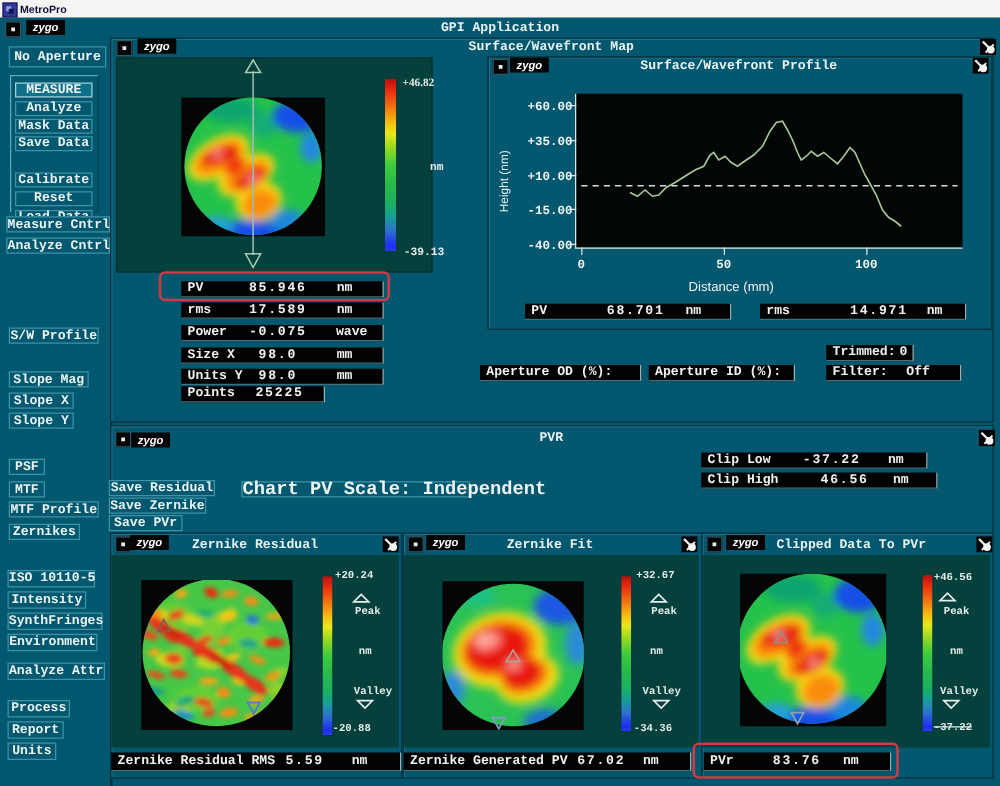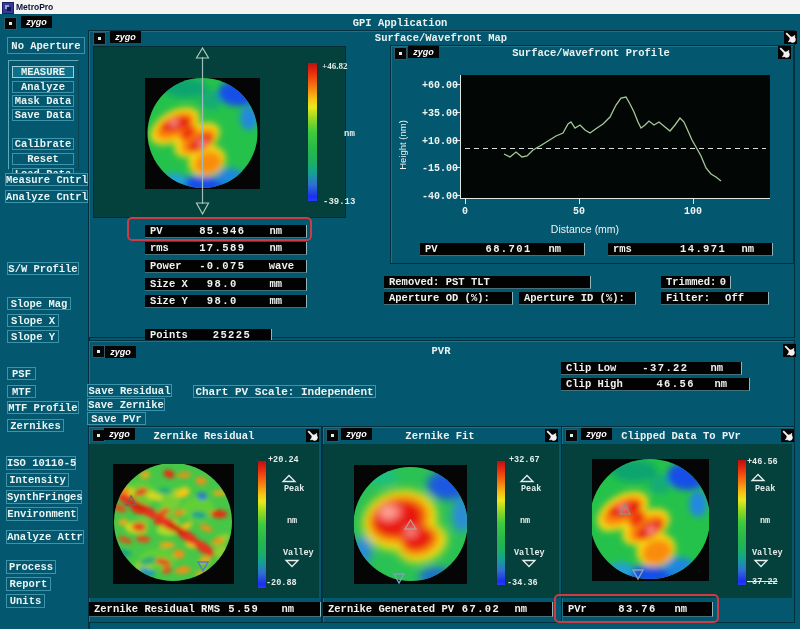--- a/index.html
+++ b/index.html
@@ -148,32 +148,29 @@
       <span class="l">Power</span>
       <span class="v" style="left:48%;">-0.075</span>
       <span style="right:12px;">wave</span>
     </div>
   <div class="fld" style="left:145px;top:278px;width:161px;height:12px;">
       <span class="l">Size X</span>
       <span class="v" style="left:48%;">98.0</span>
       <span style="right:24px;">mm</span>
     </div>
   <div class="fld" style="left:145px;top:295px;width:161px;height:12px;">
-      <span class="l">Size Y</span>
+      <span class="l">Units Y</span>
       <span class="v" style="left:48%;">98.0</span>
       <span style="right:24px;">mm</span>
     </div>
-  <div class="fld" style="left:145px;top:329px;width:114px;height:12px;padding-left:12px;">
+  <div class="fld" style="left:145px;top:309px;width:114px;height:12px;">
       <span class="l">Points</span>
       <span class="v" style="left:69%;">25225</span>
     </div>
 
-  <div class="fld" style="left:384px;top:276px;width:206px;height:12px;">
-      <span class="l">Removed: PST TLT</span>
-    </div>
   <div class="fld" style="left:384px;top:292px;width:128px;height:12px;">
       <span class="l">Aperture OD (%):</span>
     </div>
   <div class="fld" style="left:519px;top:292px;width:116px;height:12px;">
       <span class="l">Aperture ID (%):</span>
     </div>
   <div class="fld" style="left:661px;top:276px;width:69px;height:12px;">
       <span class="l">Trimmed:</span>
       <span style="right:4px;">0</span>
     </div>
@@ -231,21 +228,21 @@
       <span class="v" style="left:58%;">14.971</span>
       <span style="right:18px;">nm</span>
     </div>
 
   <div class="win" style="left:88px;top:340px;width:705px;height:86px;"></div>
   <div class="mbtn" style="left:92px;top:345px;"></div>
   <div class="zygo" style="left:105px;top:346px;">zygo</div>
   <div class="wt" style="left:441px;top:345px;letter-spacing:0;">PVR</div>
 
   <div class="sbtn" style="left:87px;top:384px;width:83px;height:11px;font-size:10.5px;">Save Residual</div>
-  <div class="sbtn" style="left:193px;top:385px;width:181px;height:11px;font-size:11px;">Chart PV Scale: Independent</div>
+  <div class="sbtn" style="left:193px;top:385px;width:181px;height:11px;font-size:15px;">Chart PV Scale: Independent</div>
   <div class="sbtn" style="left:87px;top:398px;width:76px;height:11px;font-size:10.5px;">Save Zernike</div>
   <div class="sbtn" style="left:87px;top:412px;width:57px;height:11px;font-size:10.5px;">Save PVr</div>
 
   <div class="fld" style="left:561px;top:362px;width:180px;height:12px;">
       <span class="l">Clip Low</span>
       <span class="v" style="left:58%;">-37.22</span>
       <span style="right:18px;">nm</span>
     </div>
   <div class="fld" style="left:561px;top:378px;width:188px;height:12px;">
       <span class="l">Clip High</span>

